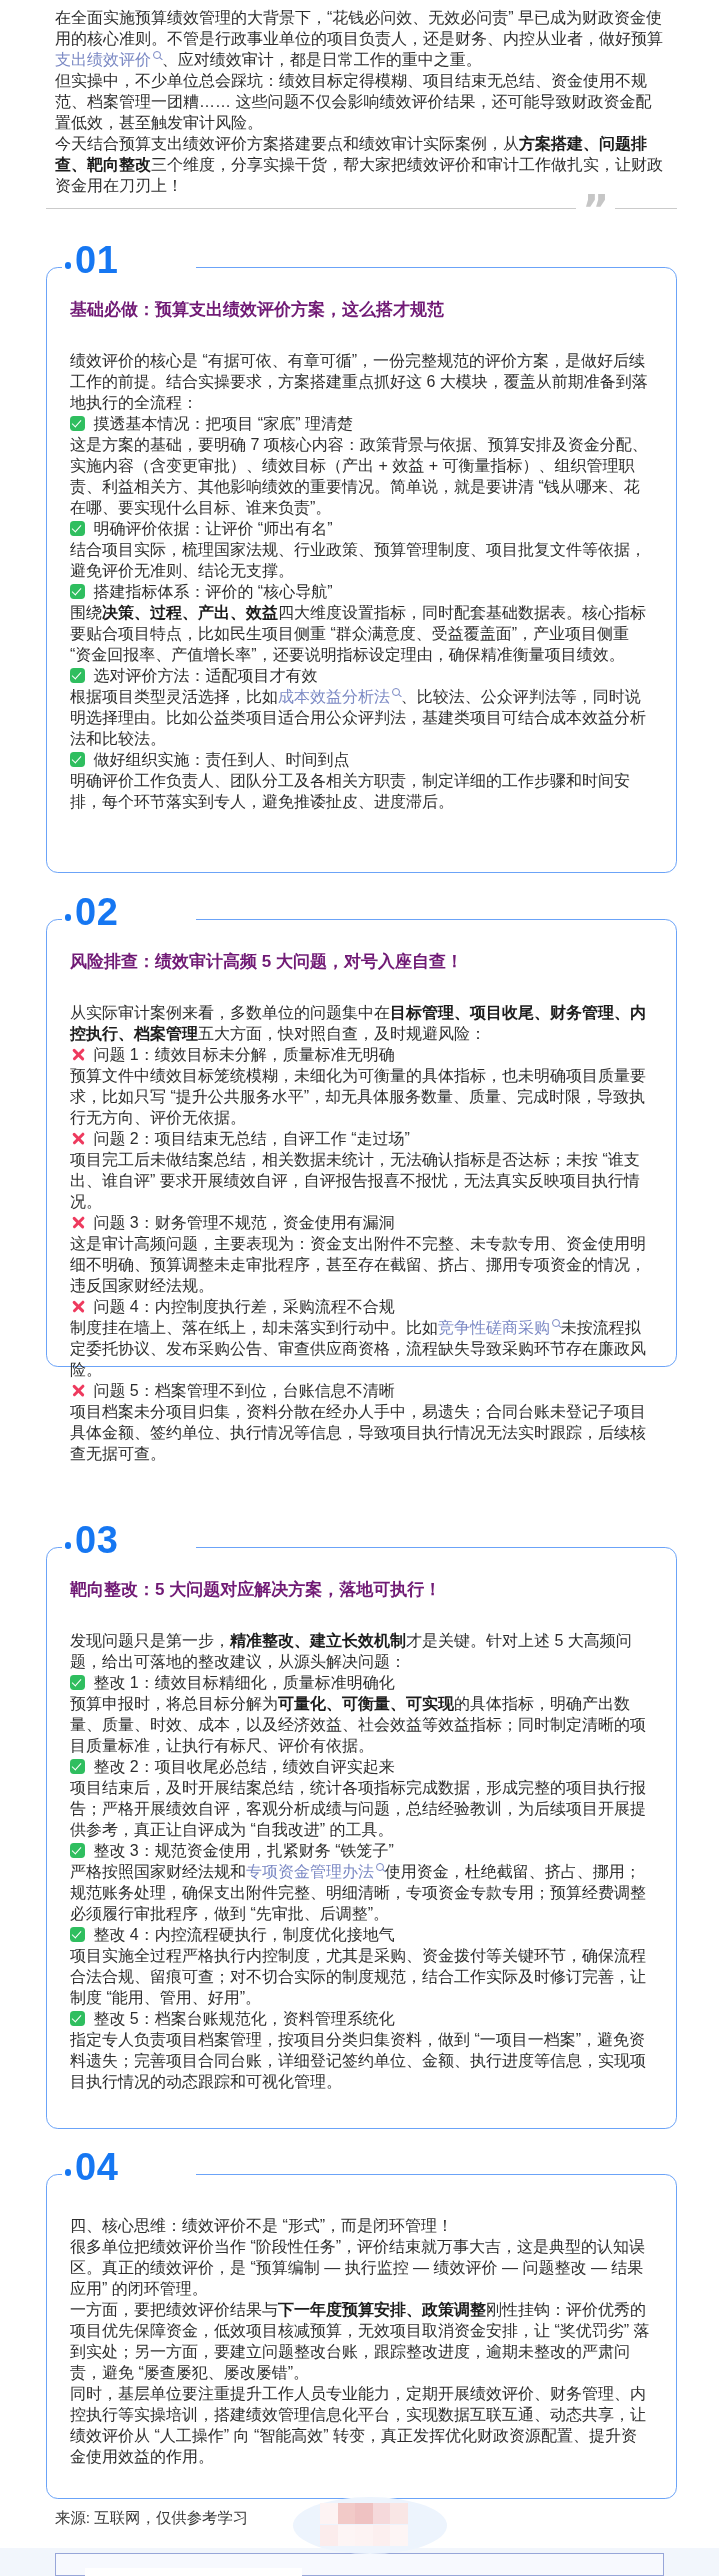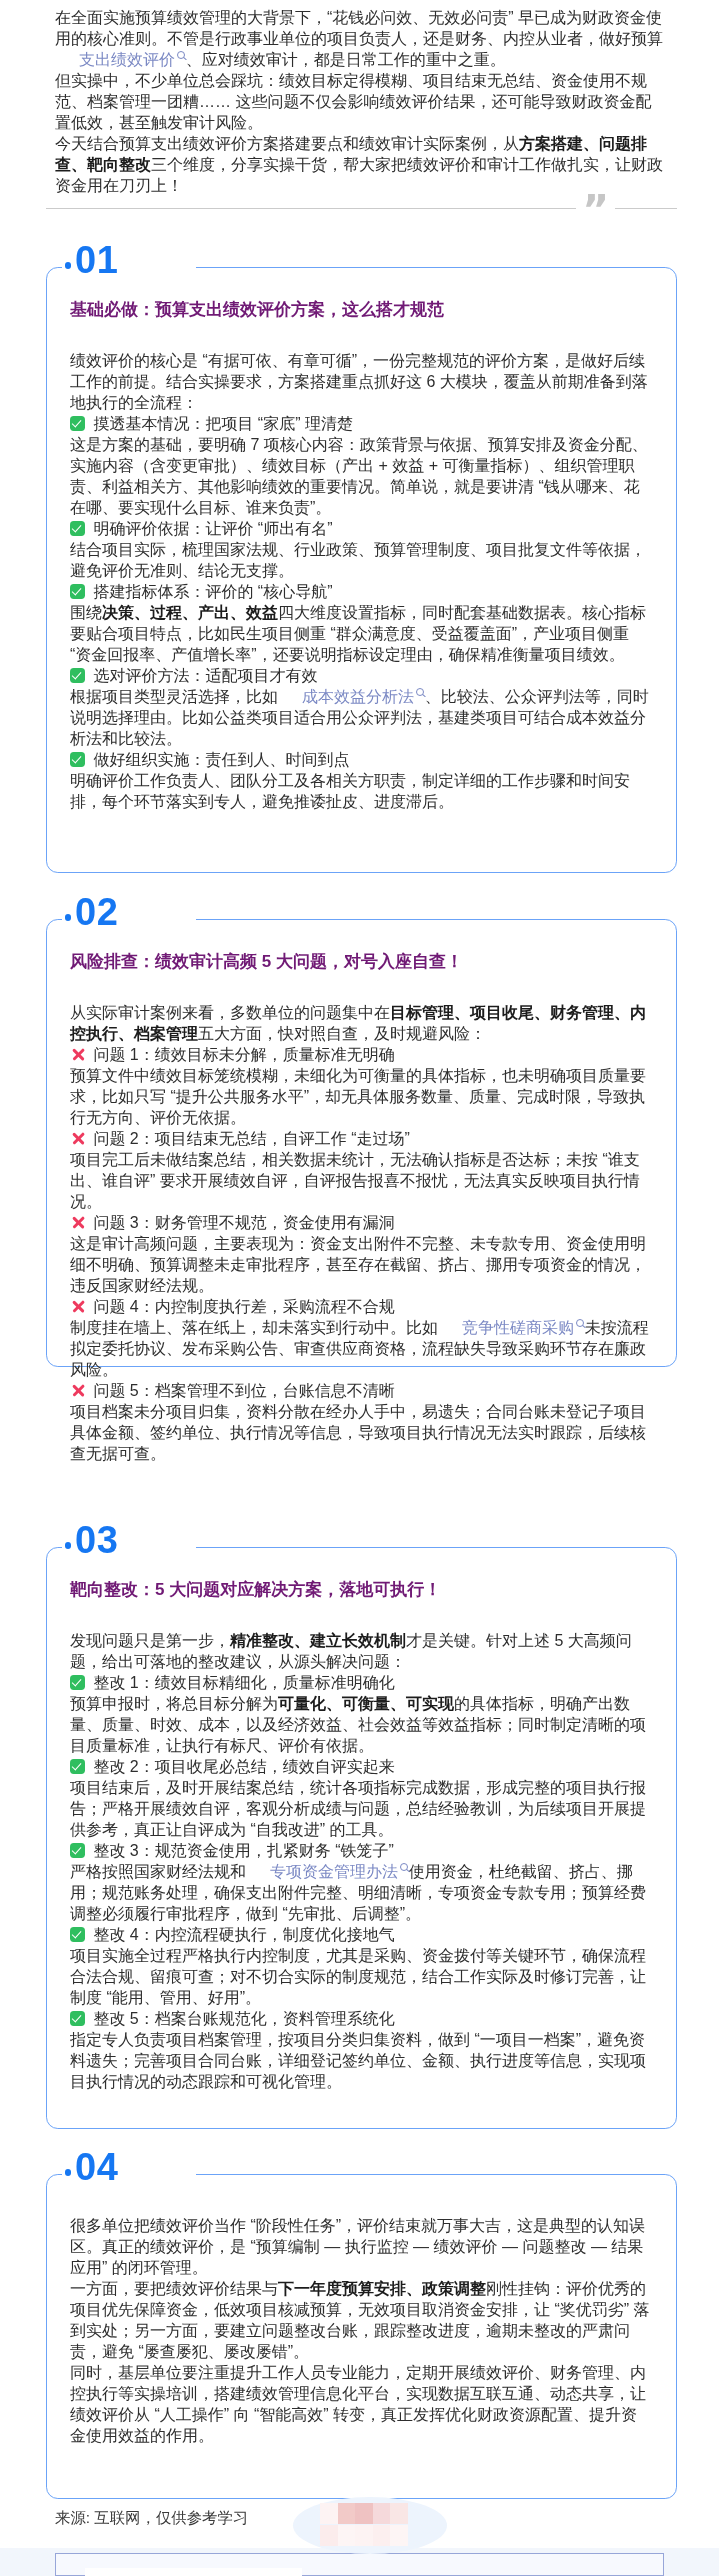--- a/index.html
+++ b/index.html
@@ -8,21 +8,21 @@
   }
   html,body{margin:0;padding:0;}
   body{
     width:720px;height:2576px;position:relative;background:#ffffff;
     font-family:"Liberation Sans","DejaVu Sans",sans-serif;color:var(--ink);
     overflow:hidden;
   }
   .intro{position:absolute;top:7.3px;left:55px;width:611px;font-size:16px;line-height:21px;}
   .para{margin:0;}
   .b{font-weight:bold;color:#1c1c1c;}
-  .lnk{color:var(--link);cursor:pointer;text-decoration:none;margin-left:24px;}
+  .lnk{color:var(--link);cursor:pointer;text-decoration:none;}
   .sup-search{
     display:inline-block;position:relative;width:6.6px;height:6.6px;margin:0 0.7px 0 1.5px;
     border:1.1px solid var(--link);border-radius:50%;vertical-align:5.9px;
   }
   .sup-search::after{
     content:'';position:absolute;width:3.7px;height:1.1px;background:var(--link);
     right:-2.9px;bottom:-0.7px;transform:rotate(40deg);border-radius:0.7px;
   }
   .divider{position:absolute;left:46px;width:631px;border-top:1.1px solid var(--divider);}
   .quote-glyph{
@@ -193,20 +193,21 @@
     </div>
 </section>
 
 <section class="card no-title" style="top:2174px;height:325px;">
   <div class="num-wrap">
     <span class="num-dot"></span>
     <span class="num">04</span>
   </div>
 
   <div class="blocks">
+      <div class="para"><span>四、核心思维：绩效评价不是 “形式”，而是闭环管理！</span></div>
       <div class="para"><span>很多单位把绩效评价当作 “阶段性任务”，评价结束就万事大吉，这是典型的认知误区。真正的绩效评价，是 “预算编制 — 执行监控 — 绩效评价 — 问题整改 — 结果应用” 的闭环管理。</span></div>
       <div class="para"><span>一方面，要把绩效评价结果与</span><span class="b">下一年度预算安排、政策调整</span><span>刚性挂钩：评价优秀的项目优先保障资金，低效项目核减预算，无效项目取消资金安排，让 “奖优罚劣” 落到实处；另一方面，要建立问题整改台账，跟踪整改进度，逾期未整改的严肃问责，避免 “屡查屡犯、屡改屡错”。</span></div>
       <div class="para"><span>同时，基层单位要注重提升工作人员专业能力，定期开展绩效评价、财务管理、内控执行等实操培训，搭建绩效管理信息化平台，实现数据互联互通、动态共享，让绩效评价从 “人工操作” 向 “智能高效” 转变，真正发挥优化财政资源配置、提升资金使用效益的作用。</span></div>
     </div>
 </section>
 
 <div class="footer-source">来源: 互联网，仅供参考学习</div>
 <div class="halo"></div>
 <div class="mosaic">
   <div style="background:#fdf3f3;"></div>

